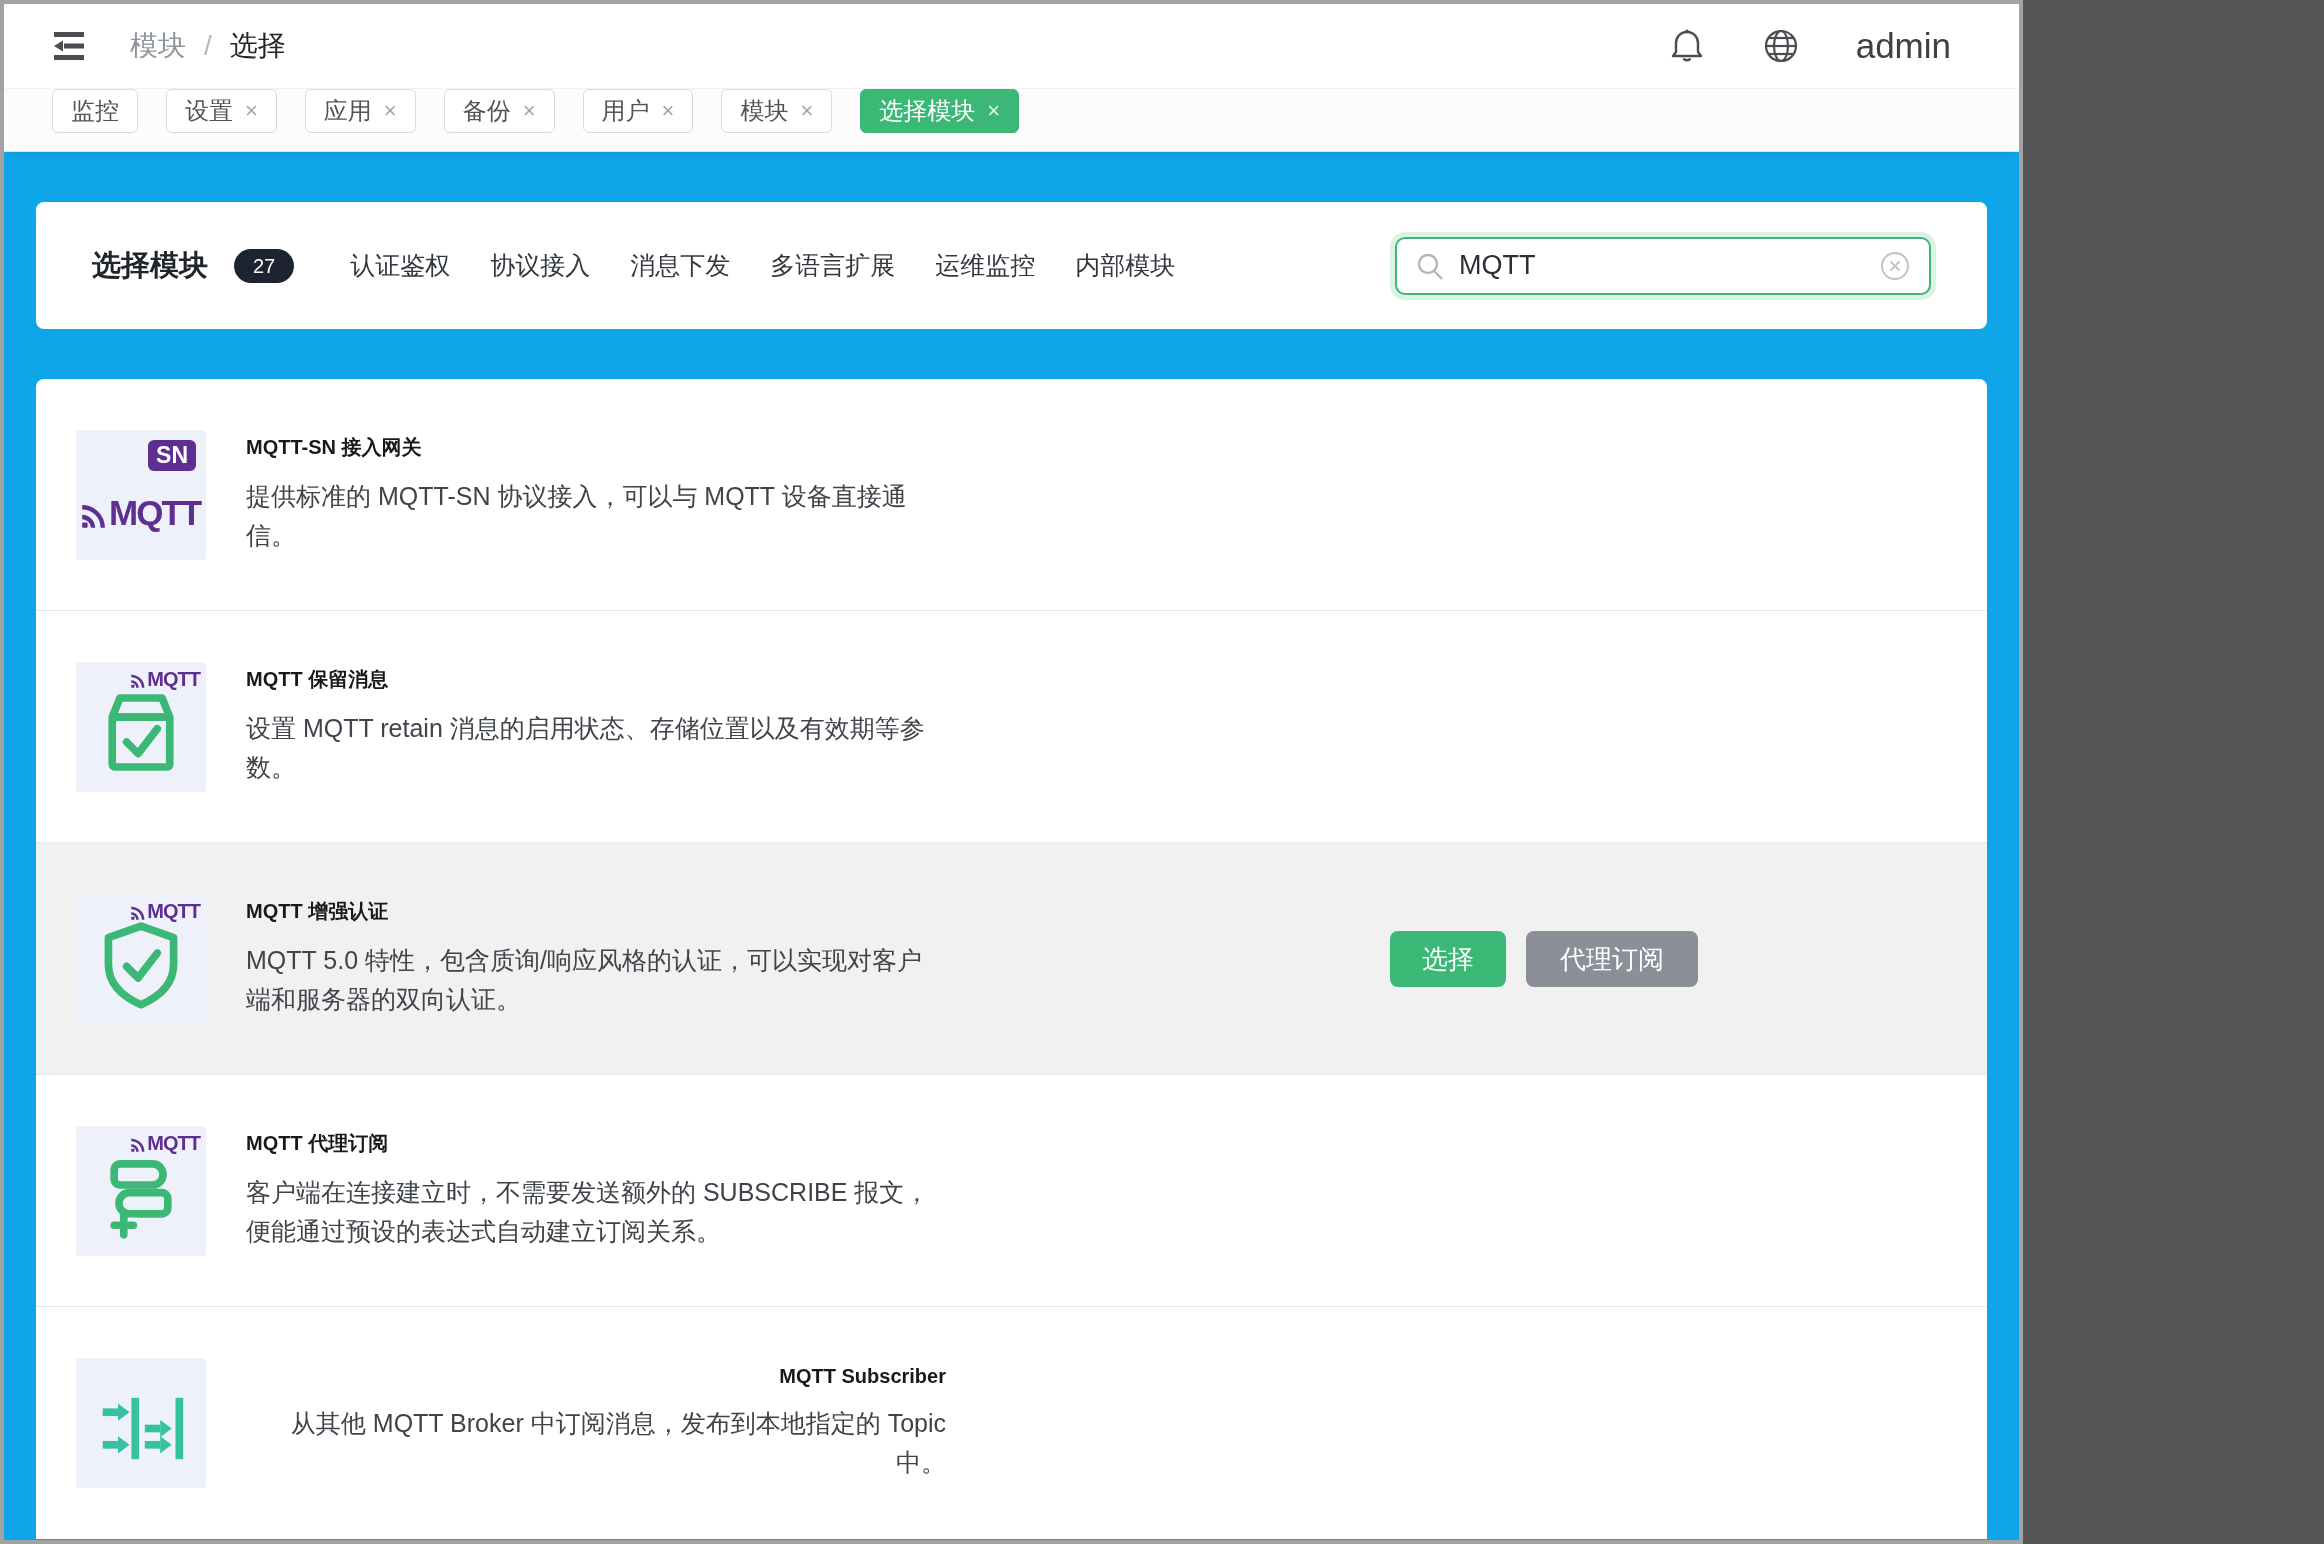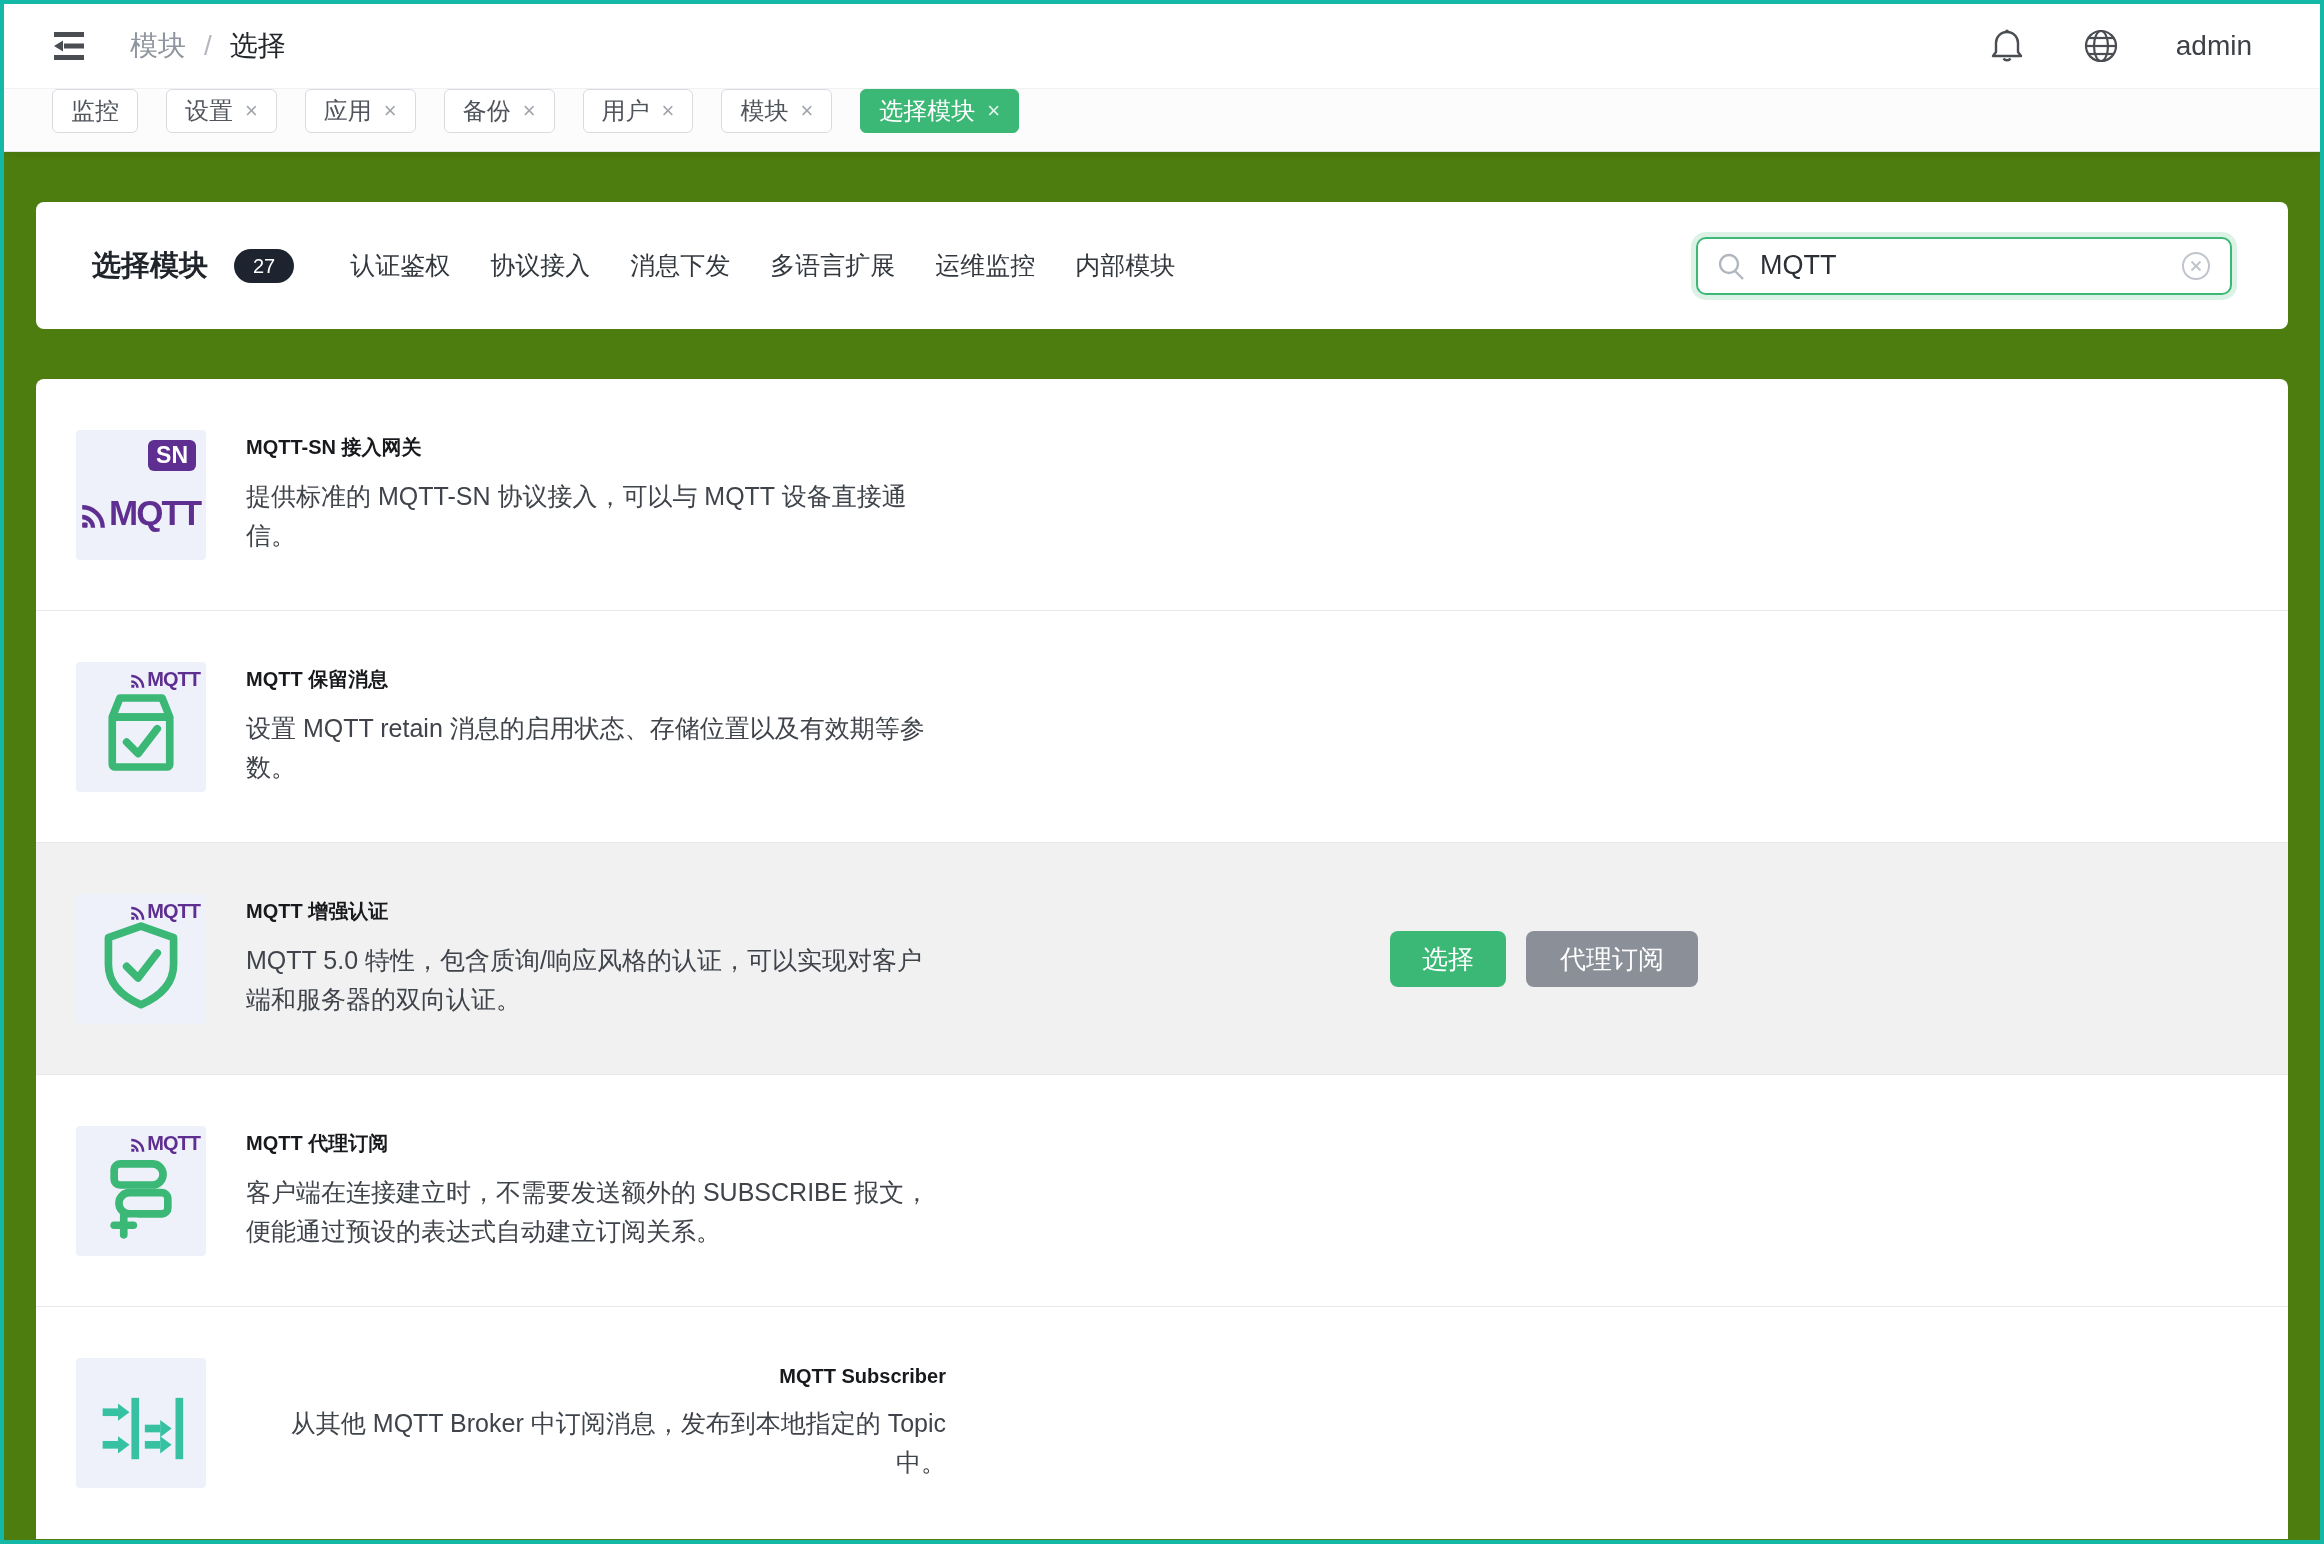--- a/index.html
+++ b/index.html
@@ -1,36 +1,36 @@
 <!DOCTYPE html>
 <html><head>
 <meta charset="utf-8">
 <style>
   * { box-sizing: border-box; margin: 0; padding: 0; }
   html,body { background:#555; }
   body { font-family: "Liberation Sans", "DejaVu Sans", sans-serif; }
 
   .screen{
-    position:relative; width:2324px; height:1544px;
-    border:4px solid #14b8a6; background:#4d7c0f; overflow:hidden;
+    position:relative; width:2023px; height:1544px;
+    border:4px solid #a3a3a3; background:#0ea5e9; overflow:hidden;
   }
 
   
   .header{
     height:84px; background:#fff; display:flex; align-items:center;
     padding:0 68px 0 44px;
   }
   .collapse-btn{ width:42px; height:42px; display:flex; align-items:center; justify-content:center; cursor:pointer; }
   .breadcrumb{ display:flex; align-items:center; margin-left:40px; font-size:28px; gap:18px; }
   .crumb-muted{ color:#8f959e; }
   .crumb-sep{ color:#b3b8bf; }
   .crumb-current{ color:#23262b; font-weight:500; }
   .header-right{ margin-left:auto; display:flex; align-items:center; gap:56px; }
   .header-icon{ width:38px; height:38px; display:flex; align-items:center; justify-content:center; cursor:pointer; }
-  .username{ font-size:28px; color:#3c4047; cursor:pointer; }
+  .username{ font-size:35px; color:#3c4047; cursor:pointer; }
 
   
   .tabstrip{
     height:64px; background:#fcfcfd; display:flex; gap:28px;
     padding:0 48px; border-top:1px solid #f0f1f3; border-bottom:1px solid #e2e5e9;
     box-shadow:0 4px 8px -2px rgba(20,30,40,.08); position:relative; z-index:2;
   }
   .chip{
     height:44px; display:inline-flex; align-items:center; gap:12px;
     background:#fff; border:1px solid #d8dbe0; border-radius:6px;

